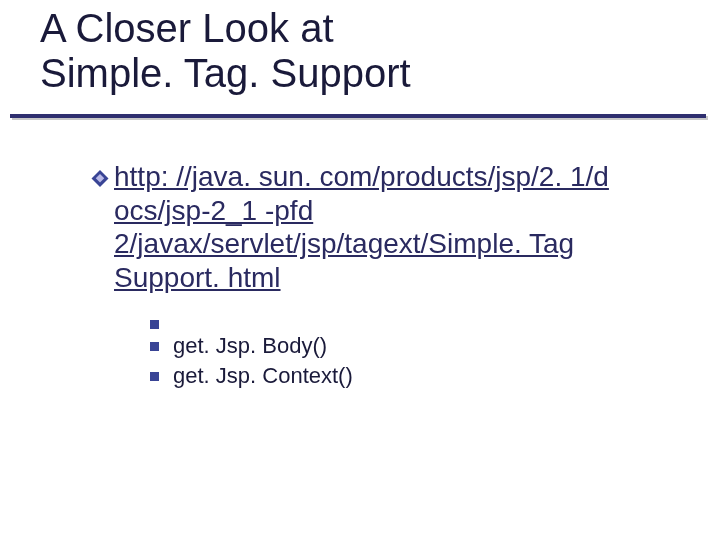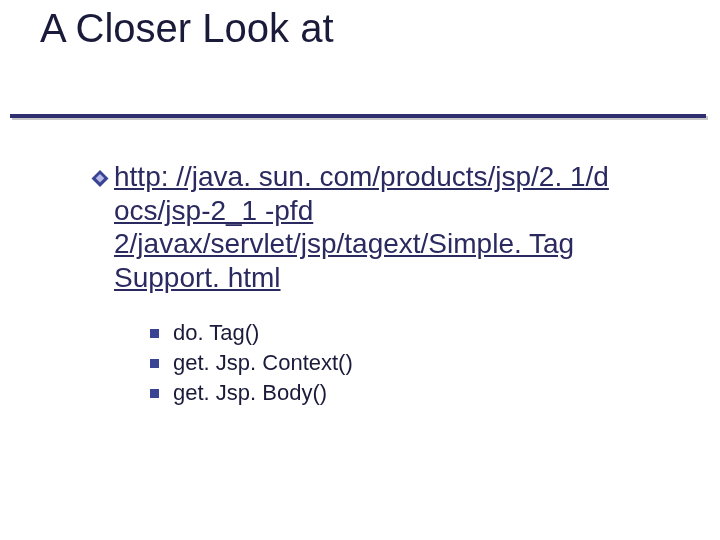--- a/index.html
+++ b/index.html
@@ -107,45 +107,45 @@
     color: #1a1a3a;
   }
 </style>
 </head>
 <body>
 
 <div class="slide">
 
   <div class="title">
     <span>A Closer Look at</span><br>
+    <span>Simple. Tag. Support</span>
   </div>
 
   <div class="divider-shadow"></div>
   <div class="divider"></div>
 
   <div class="body">
 
     <div class="link-row">
       <span class="diamond-bullet">
         <span class="d-outer"></span>
         <span class="d-inner"></span>
       </span>
       <a class="link-text" href="#">http: //java. sun. com/products/jsp/2. 1/d ocs/jsp-2_1 -pfd 2/javax/servlet/jsp/tagext/Simple. Tag Support. html</a>
     </div>
 
     <div class="sublist">
       <div class="sub-item">
         <span class="sq-bullet"></span>
-        <span class="sub-text">do. Tag()</span>
+      </div>
+      <div class="sub-item">
+        <span class="sq-bullet"></span>
+        <span class="sub-text">get. Jsp. Body()</span>
       </div>
       <div class="sub-item">
         <span class="sq-bullet"></span>
         <span class="sub-text">get. Jsp. Context()</span>
-      </div>
-      <div class="sub-item">
-        <span class="sq-bullet"></span>
-        <span class="sub-text">get. Jsp. Body()</span>
       </div>
     </div>
 
   </div>
 
 </div>
 
 </body></html>

